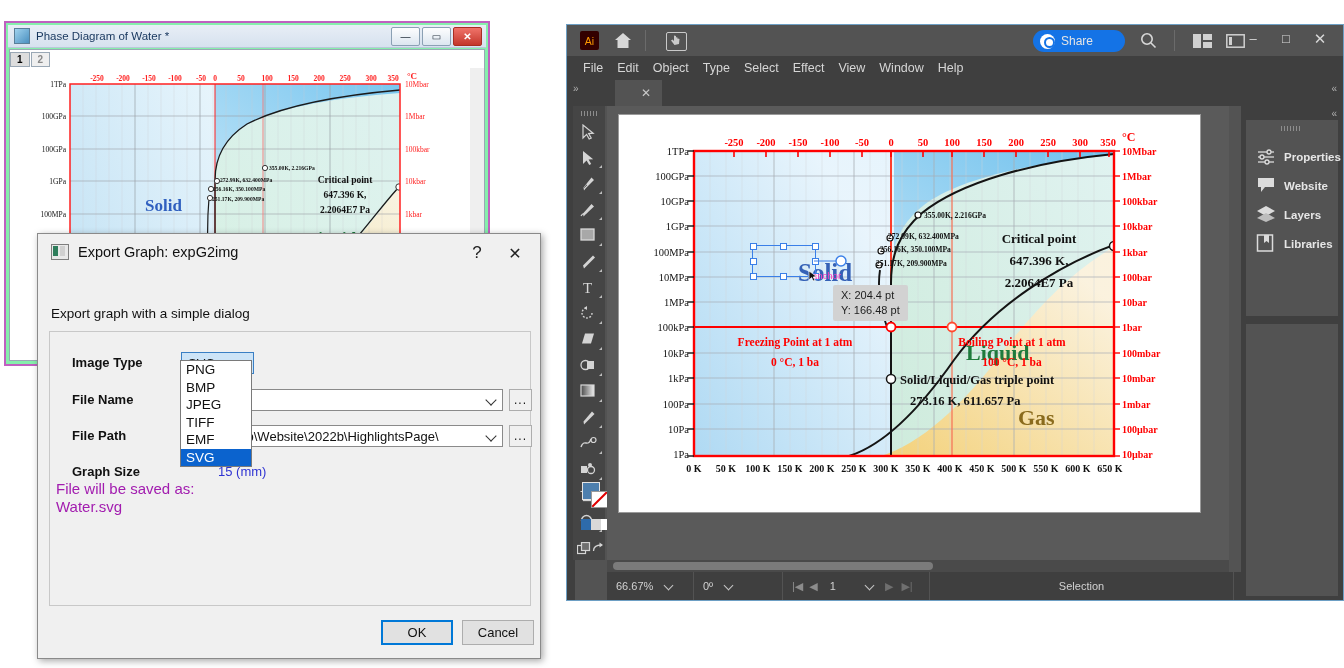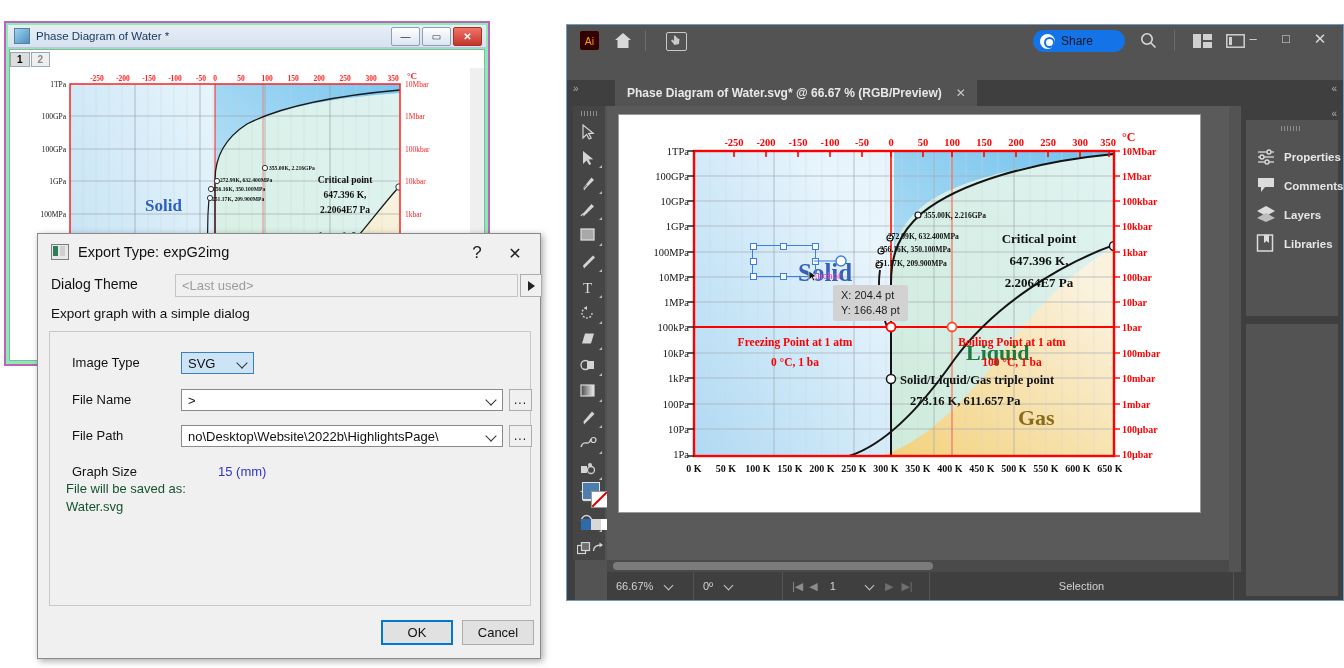--- a/index.html
+++ b/index.html
@@ -52,55 +52,55 @@
     border:1px solid #c4c4c4;box-sizing:border-box;display:flex;align-items:center;
     padding-left:6px;font-size:13px;color:#9b9b9b;}
   #theme-arrow{position:absolute;left:482px;top:0;width:22px;height:23px;background:#f0f0f0;
     border:1px solid #adadad;box-sizing:border-box;display:flex;align-items:center;justify-content:center;}
   #theme-arrow .tri{width:0;height:0;border-left:7px solid #222;border-top:5px solid transparent;
     border-bottom:5px solid transparent;}
   #dlg-desc{position:absolute;left:13px;top:72px;font-size:13.5px;color:#111;}
   #dlg-group{position:absolute;left:11px;top:97px;width:482px;height:275px;
     border:1px solid #c8c8c8;background:#f0f0f0;box-sizing:border-box;}
   .frow{position:absolute;left:0;width:100%;height:24px;}
-  .flabel{position:absolute;left:22px;font-size:13px;font-weight:normal;color:#111;top:3px;}
+  .flabel{position:absolute;left:22px;font-size:13px;font-weight:bold;color:#111;top:3px;}
   .fcombo{position:absolute;height:22px;border:1px solid #8a8a8a;background:#fff;box-sizing:border-box;
     display:flex;align-items:center;padding-left:6px;font-size:13px;color:#111;}
   .fcombo .chev{position:absolute;right:6px;top:6px;width:9px;height:9px;}
   .fcombo .chev:before{content:"";position:absolute;left:0;top:0;width:7px;height:7px;
     border-right:1.4px solid #333;border-bottom:1.4px solid #333;transform:rotate(45deg);}
   .ellipsis-btn{position:absolute;width:23px;height:22px;background:#f0f0f0;border:1px solid #adadad;
     box-sizing:border-box;display:flex;align-items:center;justify-content:center;
     font-size:12px;color:#111;letter-spacing:1px;}
   .bluetext{position:absolute;font-size:13px;color:#2f33d2;}
   #dropdown-list{position:absolute;left:142px;top:126px;width:72px;background:#ffffff;
     border:1px solid #7a7a7a;box-sizing:border-box;z-index:50;}
   #dropdown-list .opt{font-size:13.5px;color:#111;padding:0 5px;height:17.5px;line-height:17.5px;}
   #dropdown-list .opt.sel{background:#0b63ce;color:#fff;}
-  #info-block{position:absolute;left:16px;top:148px;width:440px;font-size:13px;color:#14532d;
+  #info-block{position:absolute;left:6px;top:148px;width:440px;font-size:15px;color:#a21caf;
     line-height:18px;}
   #info-block .gap{height:18px;}
   .dlgbtn{position:absolute;width:72px;height:25px;background:#e1e1e1;border:1px solid #adadad;
     box-sizing:border-box;font-size:13px;color:#111;display:flex;align-items:center;justify-content:center;}
   #ok-btn{left:343px;top:386px;border:2px solid #0078d7;background:#e1e1e1;}
   #cancel-btn{left:424px;top:386px;}
 
   
   #ai-window{position:absolute;left:566px;top:24px;width:778px;height:577px;
     background:#535353;border:1px solid #6d9fc4;box-sizing:border-box;}
   #ai-topbar{position:absolute;left:0;top:0;width:100%;height:31px;background:#535353;}
   #ai-logo{position:absolute;left:13px;top:6px;width:19px;height:19px;background:#330000;
     border-radius:2px;display:flex;align-items:center;justify-content:center;
     font-size:10.5px;font-weight:normal;color:#ff9a00;}
   #ai-home{position:absolute;left:47px;top:7px;width:18px;height:17px;}
   #ai-vsep{position:absolute;left:78px;top:5px;width:1px;height:21px;background:#6b6b6b;}
   #ai-doc-icon{position:absolute;left:99px;top:7px;width:19px;height:17px;border:1.5px solid #c9c9c9;
     border-radius:2px;}
   #share-btn{position:absolute;left:466px;top:5px;width:92px;height:22px;border-radius:11px;
-    background:#1473e6;display:flex;align-items:center;color:#0f172a;font-size:12px;}
+    background:#1473e6;display:flex;align-items:center;color:#e5e5e5;font-size:12px;}
   #share-btn .pic{width:15px;height:15px;border-radius:50%;background:#fff;margin-left:7px;margin-right:6px;
     position:relative;}
   #share-btn .pic:after{content:"";position:absolute;left:4px;top:3px;width:7px;height:7px;
     border:2px solid #1473e6;border-radius:50%;}
   #search-icon-ai{position:absolute;left:573px;top:7px;width:17px;height:17px;}
   #ai-vsep2{position:absolute;left:607px;top:5px;width:1px;height:21px;background:#6b6b6b;}
   #arrange-icon{position:absolute;left:626px;top:9px;width:19px;height:14px;}
   #panel-icon{position:absolute;left:659px;top:9px;width:19px;height:14px;}
   .aiwinbtn{position:absolute;top:2px;width:34px;height:23px;display:flex;align-items:center;
     justify-content:center;color:#d8d8d8;font-size:13px;}
@@ -370,26 +370,36 @@
       <svg width="19" height="14" viewBox="0 0 19 14">
           <rect x="0.8" y="0.8" width="17.4" height="12.4" fill="none" stroke="#d0d0d0" stroke-width="1.5"></rect>
           <rect x="3" y="3" width="3" height="8" fill="#d0d0d0"></rect>
         </svg>
     </div>
     <div class="aiwinbtn" id="ai-min">–</div>
     <div class="aiwinbtn" id="ai-max">□</div>
     <div class="aiwinbtn" id="ai-close">✕</div>
   </div>
 
+  <div id="ai-menubar">
+    <span class="mi">File</span>
+    <span class="mi">Edit</span>
+    <span class="mi">Object</span>
+    <span class="mi">Type</span>
+    <span class="mi">Select</span>
+    <span class="mi">Effect</span>
+    <span class="mi">View</span>
+    <span class="mi">Window</span>
+    <span class="mi">Help</span>
+  </div>
 
   <div id="ai-tabbar"></div>
   <div id="dockflip-l">»</div>
   <div id="dockflip-r">«</div>
   <div id="ai-doctab">
-    <span class="t">Phase Diagram of Water.svg* @ 66.67 % (RGB/Preview)</span>
     <span class="x">✕</span>
   </div>
 
   <div id="ai-leftdock"></div>
 
   <div id="ai-toolbar">
     <svg id="tool-grip" viewBox="0 0 17 5">
         <g fill="#8d8d8d">
           <rect x="0" y="0" width="1" height="5"></rect>
           <rect x="3" y="0" width="1" height="5"></rect>
@@ -864,21 +874,21 @@
         </span>
         <span class="lbl">Properties</span>
       </div>
 
       <div class="rd-item" style="top:51px">
         <span class="ic">
           <svg width="20" height="18" viewBox="0 0 20 18">
               <path d="M2 2 L18 2 L18 11 L9 11 L5 16 L5 11 L2 11 Z" fill="#dcdcdc"></path>
             </svg>
         </span>
-        <span class="lbl">Comments</span>
+        <span class="lbl">Website</span>
       </div>
 
       <div class="rd-item" style="top:80px">
         <span class="ic">
           <svg width="20" height="18" viewBox="0 0 20 18">
               <path d="M10 1 L19 6 L10 11 L1 6 Z" fill="#dcdcdc"></path>
               <path d="M10 8 L19 13 L10 17 L1 13 Z" fill="#bdbdbd"></path>
             </svg>
         </span>
         <span class="lbl">Layers</span>
@@ -895,32 +905,25 @@
       </div>
     </div>
     <div id="rd-lower"></div>
     <div id="rd-collapse">«</div>
   </div>
 </div>
 
 <div id="export-dialog">
   <div id="dlg-titlebar">
     <div id="dlg-ico"></div>
-    <div id="dlg-title">Export Type: expG2img</div>
+    <div id="dlg-title">Export Graph: expG2img</div>
   </div>
   <div class="dlg-hbtn" id="dlg-help">?</div>
   <div class="dlg-hbtn" id="dlg-close">✕</div>
 
-  <div id="theme-row">
-    <div id="theme-label">Dialog Theme</div>
-    <div id="theme-input">&lt;Last used&gt;</div>
-    <div id="theme-arrow">
-        <span class="tri"></span>
-      </div>
-  </div>
 
   <div id="dlg-desc">Export graph with a simple dialog</div>
 
   <div id="dlg-group">
 
     <div class="frow" style="top:20px">
       <span class="flabel">Image Type</span>
       <span class="fcombo" style="left:131px;top:0;width:73px;background:#cde4f7;border-color:#3a7fc4">
         <span>SVG</span>
         <span class="chev"></span>
@@ -951,16 +954,24 @@
     </div>
 
 
     <div id="info-block">
       <div>File will be saved as:</div>
       <div>Water.svg</div>
       <div class="gap"></div>
     </div>
   </div>
 
+  <div id="dropdown-list">
+    <div class="opt">PNG</div>
+    <div class="opt">BMP</div>
+    <div class="opt">JPEG</div>
+    <div class="opt">TIFF</div>
+    <div class="opt">EMF</div>
+    <div class="opt sel">SVG</div>
+  </div>
 
   <div class="dlgbtn" id="ok-btn">OK</div>
   <div class="dlgbtn" id="cancel-btn">Cancel</div>
 </div>
 
 </body></html>

